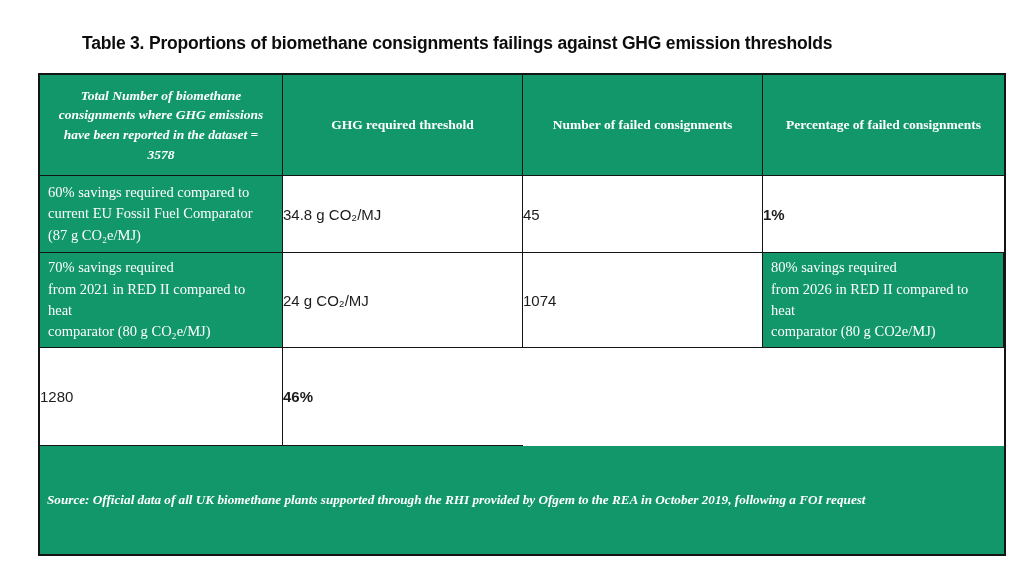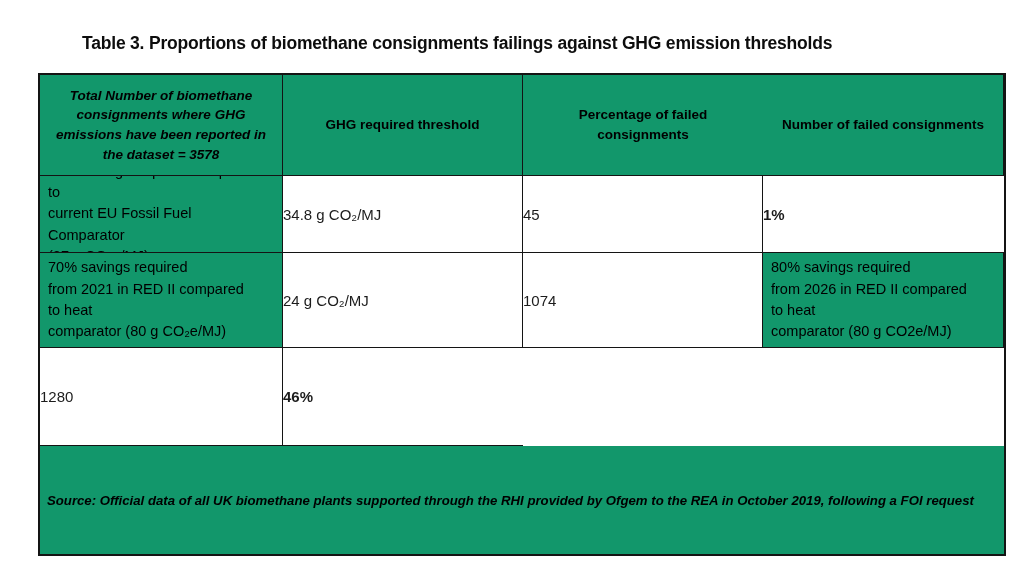--- a/index.html
+++ b/index.html
@@ -29,21 +29,21 @@
     background:#ffffff;
   }
   .cell{
     border-right:1.5px solid var(--border);
     border-bottom:1.5px solid var(--border);
     display:flex;align-items:center;
     color:var(--cell-text);
     overflow:hidden;
   }
   .last-col{border-right:none;}
-  .g{background:var(--green);color:#000000;}
+  .g{background:var(--green);color:#ffffff;font-family:Liberation Serif, serif;}
 
   .hdr{
     justify-content:center;text-align:center;
     font-weight:bold;font-size:13.5px;line-height:1.45;
     padding:0 14px;white-space:pre-line;
   }
   .hdr-italic{font-style:italic;}
 
   .rowlabel{
     font-size:14.5px;line-height:1.47;
@@ -62,22 +62,22 @@
 </style>
 </head>
 <body>
 
 <div class="page-title">Table 3. Proportions of biomethane consignments failings against GHG emission thresholds</div>
 
 <div class="tbl">
 
   <div class="cell g hdr hdr-italic">Total Number of biomethane consignments where GHG emissions have been reported in the dataset = 3578</div>
   <div class="cell g hdr">GHG required threshold</div>
+  <div class="cell g hdr">Number of failed consignments</div>
   <div class="cell g hdr last-col">Percentage of failed consignments</div>
-  <div class="cell g hdr">Number of failed consignments</div>
 
   <div class="cell g rowlabel">60% savings required compared to
 current EU Fossil Fuel Comparator
 (87 g CO₂e/MJ)</div>
   <div class="cell val">34.8 g CO₂/MJ</div>
   <div class="cell val">45</div>
   <div class="cell val pct last-col">1%</div>
 
   <div class="cell g rowlabel">70% savings required
 from 2021 in RED II compared to heat

